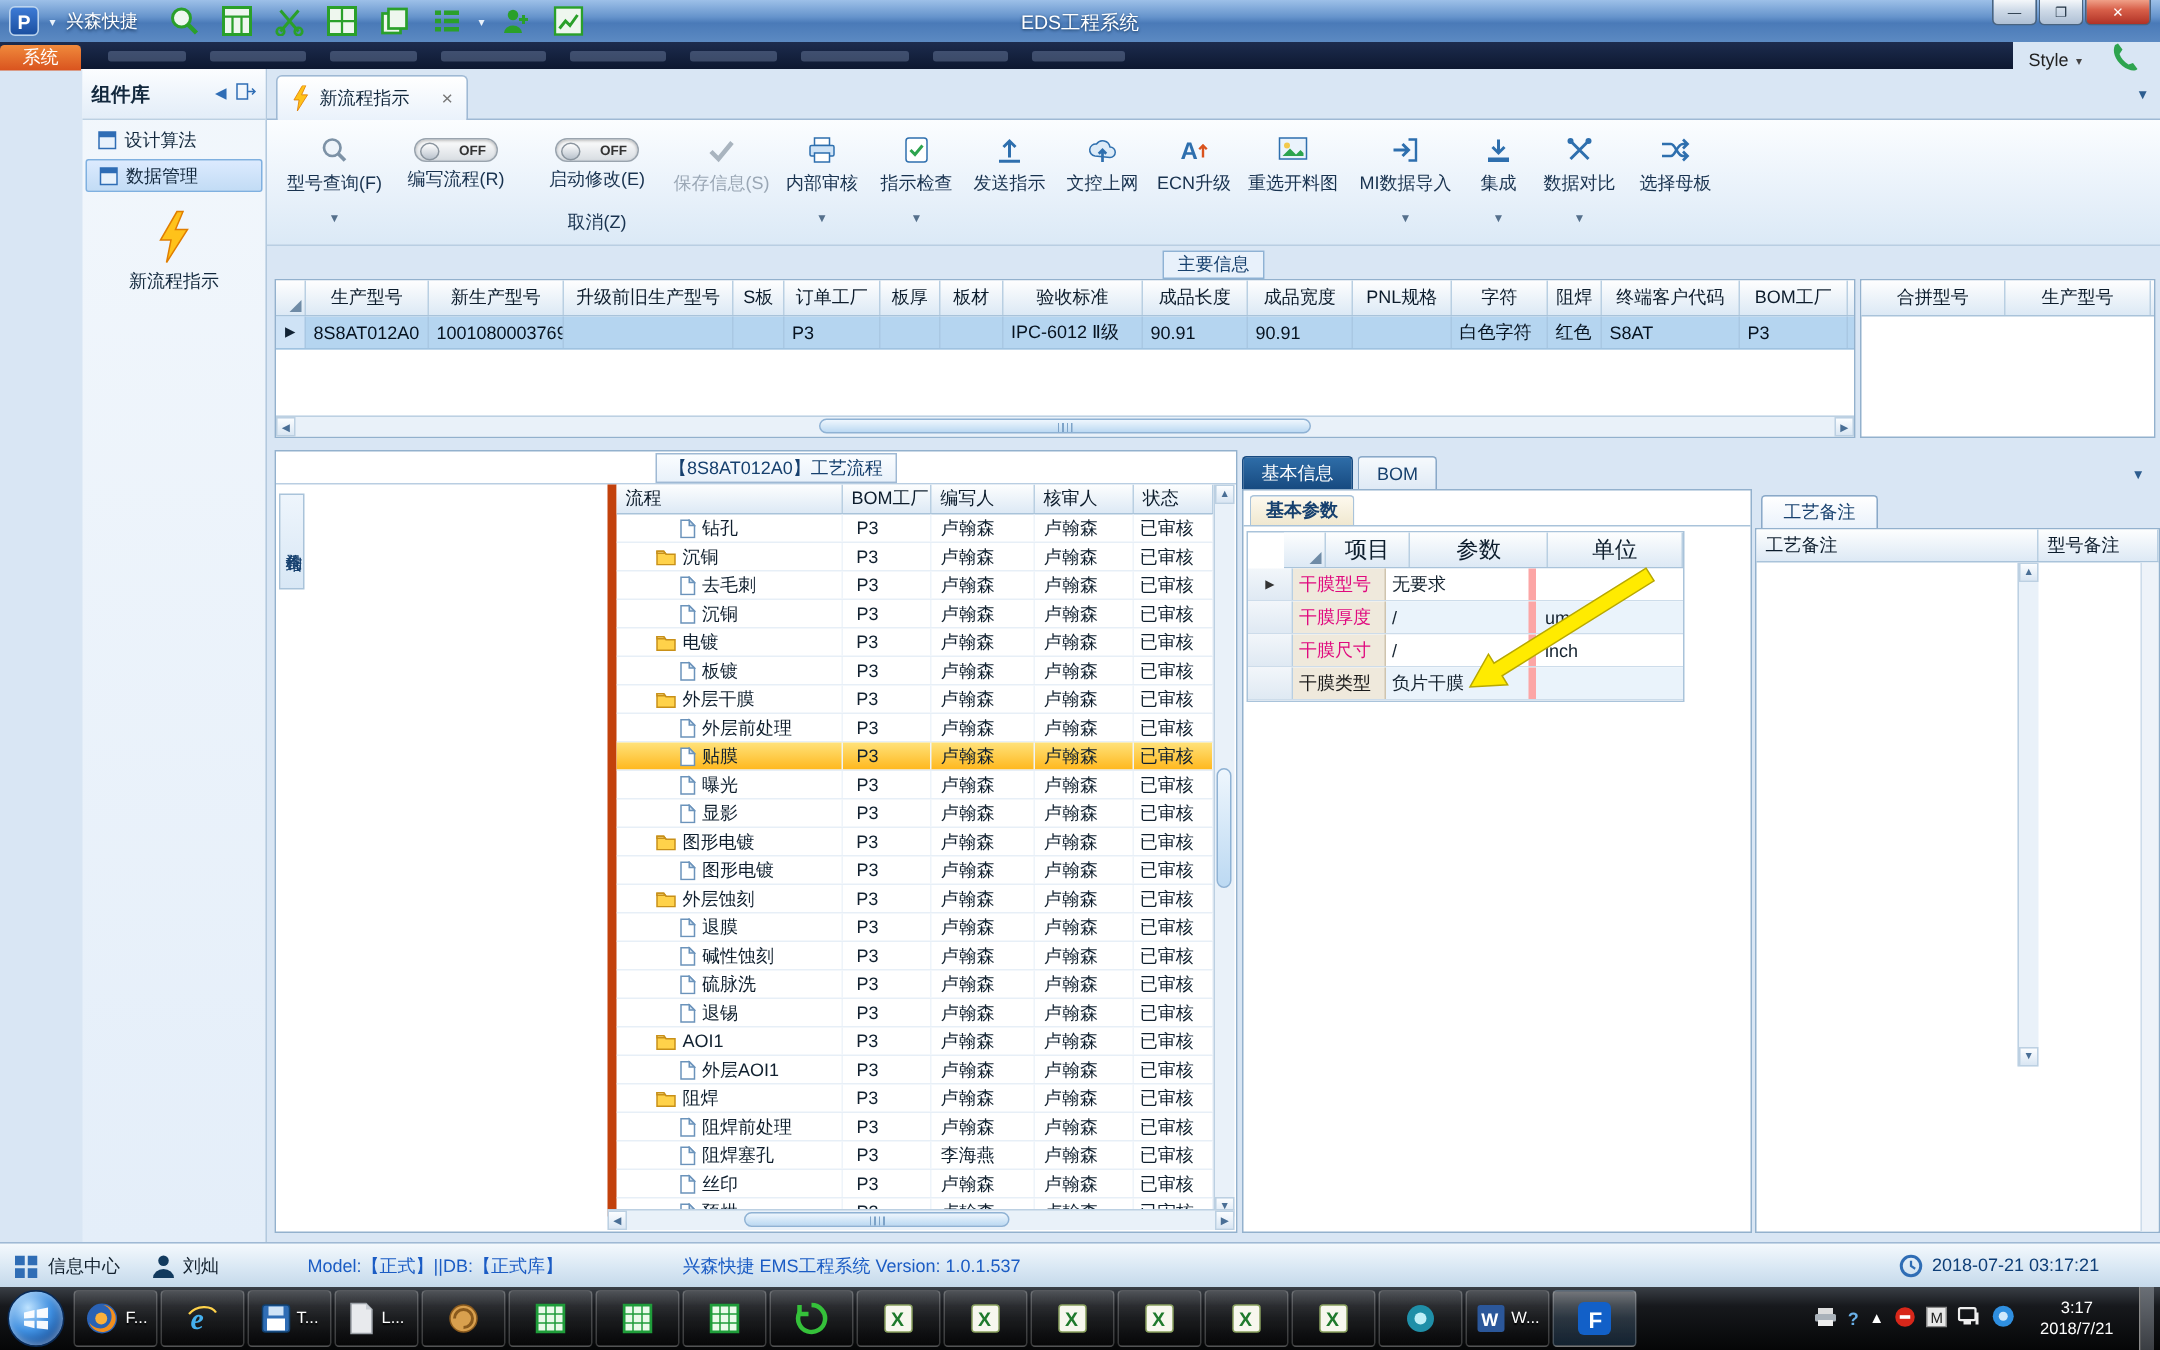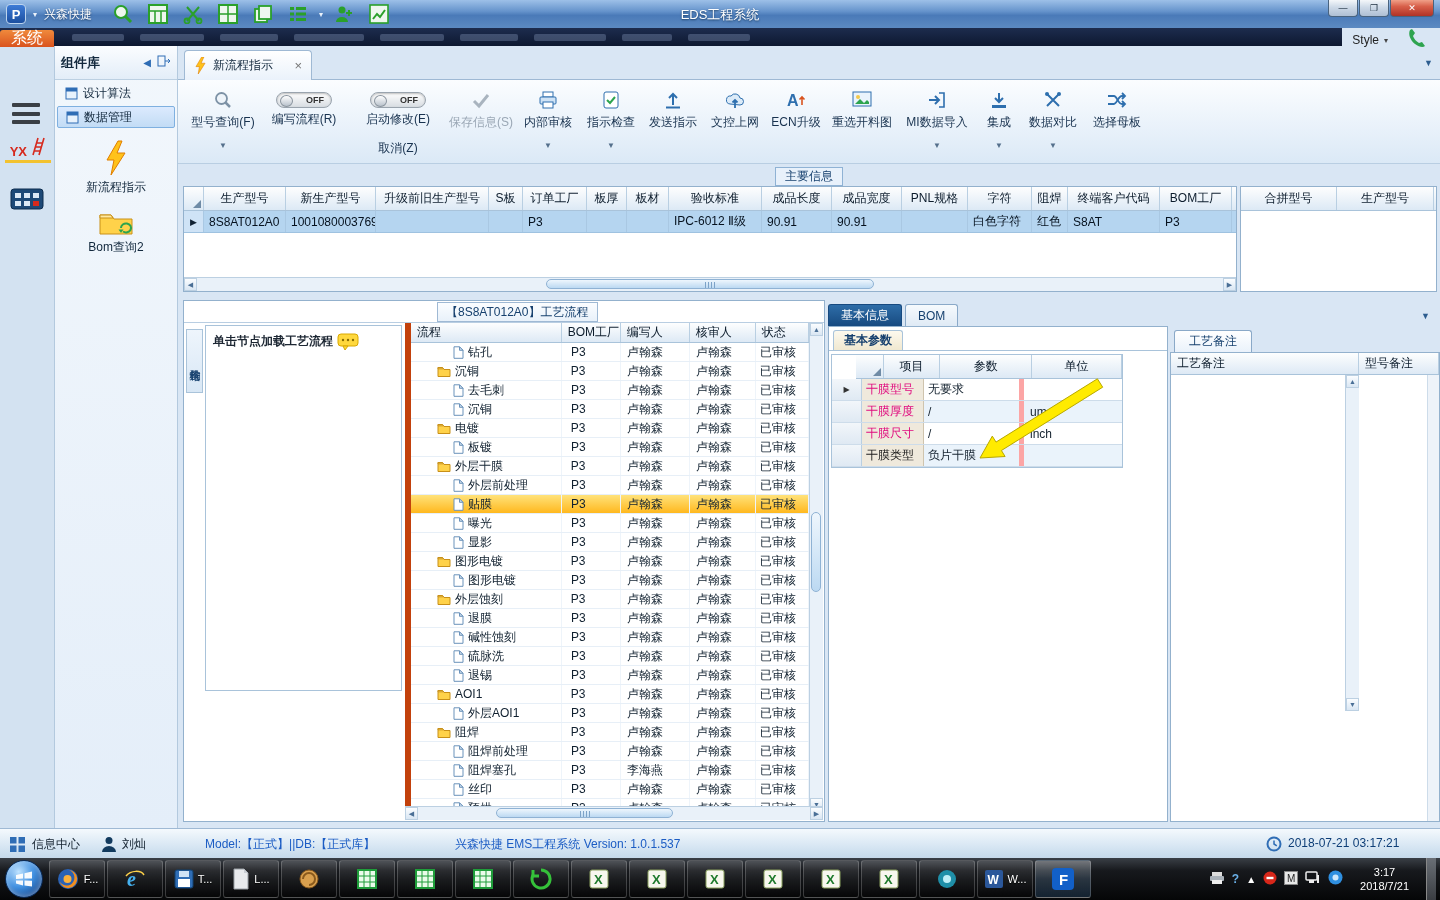--- a/index.html
+++ b/index.html
@@ -26,21 +26,21 @@
   border-radius:0 0 4px 4px;background:linear-gradient(#f4f7fa,#cdd9e7 45%,#aebfd4);
   color:#1a2c3d;font-size:9px;display:flex;align-items:center;justify-content:center;}
 .win-btn.close{width:44px;color:#fff;background:linear-gradient(#f0a088,#d8604a 40%,#b03226);}
 
 
 .menubar{position:absolute;left:0;top:28px;width:1342px;height:18px;
   background:linear-gradient(#1d2c4e,#0d1830);display:flex;align-items:center;gap:16px;padding-left:72px;}
 .menu-ph{height:7px;border-radius:2px;background:rgba(160,180,215,.3);display:inline-block;}
 .system-tab{position:absolute;left:0;top:30px;width:54px;height:17px;z-index:5;
   background:linear-gradient(#f08a3c,#d9531e);color:#fff;border-radius:3px 3px 0 0;
-  display:flex;align-items:center;justify-content:center;font-size:16px;}
+  display:flex;align-items:center;justify-content:center;font-size:12px;}
 .style-picker{position:absolute;right:52px;top:33px;color:#222;font-size:12px;display:flex;gap:5px;align-items:center;}
 .style-picker .sp-caret{font-size:8px;color:#444;}
 .phone-wrap{position:absolute;right:14px;top:28px;}
 
 
 .left-rail{position:absolute;left:0;top:46px;width:55px;height:782px;background:#d3e2f1;border-right:1px solid #b3c9de;}
 .hamburger{position:absolute;left:12px;top:57px;width:28px;height:21px;display:flex;flex-direction:column;justify-content:space-between;}
 .hamburger b{height:4px;background:#3a3f45;border-radius:1px;}
 .yx-logo{position:absolute;left:5px;top:90px;width:46px;text-align:center;}
 .yx-text{color:#d62a1e;font-weight:bold;font-size:13px;}
@@ -143,21 +143,21 @@
 .rt-tab{height:22px;padding:0 12px;display:flex;align-items:center;font-size:12px;color:#16406e;
   border:1px solid #8aa9c8;border-bottom:none;border-radius:3px 3px 0 0;background:linear-gradient(#f6fafd,#dfeaf5);}
 .rt-tab.sel{background:linear-gradient(#2e6da8,#174a80);color:#fff;border-color:#174a80;}
 .rt-caret{position:absolute;right:10px;bottom:5px;color:#2d5d8f;font-size:9px;}
 .detail-panel{position:absolute;left:828px;top:326px;width:340px;height:496px;background:#fff;border:1px solid #93b1cd;}
 .sub-tab{position:absolute;left:4px;top:3px;height:20px;padding:0 10px;z-index:2;
   background:linear-gradient(#fdf9ee,#f0e8d0);border:1px solid #a9c3da;border-bottom:none;border-radius:3px 3px 0 0;
   color:#16406e;font-size:12px;font-weight:bold;display:inline-flex;align-items:center;}
 .sub-strip{position:absolute;left:0;top:23px;right:0;height:1px;background:#a9c3da;}
 .param-table{position:absolute;left:2px;top:27px;width:292px;border:1px solid #a9c3da;}
-.pm-h{display:flex;height:24px;background:linear-gradient(#fdfefe,#dde9f5);border-bottom:1px solid #a9c3da;font-size:12px;color:#0c1c2c;margin-left:24px;}
+.pm-h{display:flex;height:24px;background:linear-gradient(#fdfefe,#dde9f5);border-bottom:1px solid #a9c3da;font-size:15px;color:#0c1c2c;margin-left:24px;}
 .pm-h span{border-right:1px solid #b9cfe2;display:flex;align-items:center;justify-content:center;}
 .pm-h .pmc{position:relative;}
 .pm-h .pmc::after{content:"";position:absolute;right:2px;bottom:2px;border-left:8px solid transparent;border-bottom:8px solid #6f8ba6;}
 .pw0{width:30px}.pw1{width:62px}.pw2{width:100px}.pw3{width:98px}
 .pm-r{display:flex;height:22px;border-bottom:1px solid #cddcea;background:#fff;}
 .pm-marker{width:30px;background:linear-gradient(#f2f6fa,#dfe9f3);border-right:1px solid #b9cfe2;
   display:flex;align-items:center;justify-content:center;font-size:8px;color:#333;}
 .pm-item{width:62px;background:#efe9dc;border-right:1px solid #cfc4ae;display:flex;align-items:center;padding-left:4px;font-size:12px;color:#1a1a1a;}
 .pm-item.emph{color:#e0097e;}
 .pm-value{width:100px;border-right:5px solid #fca5a5;display:flex;align-items:center;padding-left:4px;font-size:12px;}
@@ -291,45 +291,20 @@
     </div>
   <div class="system-tab">系统</div>
   <div class="style-picker">
     <span>Style</span>
     <span class="sp-caret">▾</span>
   </div>
   <span class="phone-wrap"><svg width="20" height="20">
         <path d="M4,2 C2,6 4,12 9,16 C13,19 17,20 19,18 L16,14 L13,15 C10,13 8,11 7,8 L9,5 L6,1 Z" fill="#2ea44f"></path>
       </svg></span>
 
-  <div class="left-rail">
-    <div class="hamburger">
-        <b></b>
-        <b></b>
-        <b></b>
-      </div>
-    <div class="yx-logo">
-      <span class="yx-text">YX</span>
-      <svg width="16" height="20">
-          <path d="M3,19 L8,2 M9,19 L14,2 M4,15 h6 M5,11 h6 M6,7 h6" stroke="#d62a1e" stroke-width="1.6" fill="none"></path>
-        </svg>
-      <div class="yx-base"></div>
-    </div>
-    <span class="railgrid"><svg width="34" height="26">
-          <rect x="1" y="3" width="32" height="20" rx="3" fill="#1d4977" stroke="#0d2c4e"></rect>
-          <g fill="#dce9f6">
-            <rect x="5" y="7" width="6" height="5"></rect>
-            <rect x="14" y="7" width="6" height="5"></rect>
-            <rect x="23" y="7" width="6" height="5"></rect>
-            <rect x="5" y="15" width="6" height="5"></rect>
-            <rect x="14" y="15" width="6" height="5"></rect>
-          </g>
-          <rect x="23" y="15" width="6" height="5" fill="#d62a1e"></rect>
-        </svg></span>
-  </div>
 
   <div class="comp-panel">
     <div class="comp-header">
       <span class="ch-title">组件库</span>
       <span class="ch-back">◀</span>
       <span><svg width="14" height="14">
             <rect x="1" y="2" width="7" height="10" fill="none" stroke="#2f6db5"></rect>
             <path d="M8,7 h5 m-2,-2 l2,2 -2,2" stroke="#2f6db5" fill="none"></path>
           </svg></span>
     </div>
@@ -345,29 +320,20 @@
           <rect x="1" y="1" width="11" height="11" fill="#e8f2fc" stroke="#2f6db5"></rect>
           <rect x="1" y="1" width="11" height="3.5" fill="#2f6db5"></rect>
         </svg>
       <span>数据管理</span>
     </div>
     <div class="comp-shortcut">
       <svg width="26" height="36" viewBox="0 0 26 36">
           <path d="M15,1 L4,20 h7 L8,35 L22,13 h-8 L19,1 z" fill="#ffc21a" stroke="#e07e00"></path>
         </svg>
       <span class="cs-label">新流程指示</span>
-    </div>
-    <div class="comp-shortcut">
-      <svg width="36" height="28">
-          <path d="M2,7 h11 l3,4 h18 v15 H2 z" fill="#ffd24a" stroke="#c89018"></path>
-          <path d="M2,7 h11 l2,3 H2 z" fill="#ffe9a0" stroke="#c89018"></path>
-          <path d="M23,20 a5,4.5 0 1,1 2,3.5" fill="none" stroke="#2da44e" stroke-width="2"></path>
-          <path d="M23,25 l-2.5,-3.5 h5 z" fill="#2da44e"></path>
-        </svg>
-      <span class="cs-label">Bom查询2</span>
     </div>
   </div>
 
   <div class="tabstrip-line"></div>
   <div class="doc-tab">
     <svg width="13" height="17" viewBox="0 0 20 30">
         <path d="M12,0 L2,17 h6 L6,30 L18,11 h-7 L16,0 z" fill="#ffc21a" stroke="#e07e00"></path>
       </svg>
     <span>新流程指示</span>
     <span class="tab-close">×</span>
@@ -558,34 +524,20 @@
           <span class="gh" style="width: 96px;">合拼型号</span>
           <span class="gh" style="width: 97px;">生产型号</span>
         </span>
     </div>
   </div>
 
   <div class="proc-panel">
     <div class="proc-title">【8S8AT012A0】工艺流程</div>
     <div class="proc-topline"></div>
     <div class="proc-side-tab">设备结构</div>
-    <div class="proc-hint">
-      <div class="hint-row">
-        <span class="hint-text">单击节点加载工艺流程</span>
-        <svg width="24" height="18">
-            <rect x="1" y="1" width="20" height="12" rx="3" fill="#ffd83d" stroke="#d9a800"></rect>
-            <path d="M6,13 l2,4 3,-4 z" fill="#ffd83d" stroke="#d9a800"></path>
-            <g fill="#8a6d00">
-              <circle cx="6" cy="7" r="1.2"></circle>
-              <circle cx="11" cy="7" r="1.2"></circle>
-              <circle cx="16" cy="7" r="1.2"></circle>
-            </g>
-          </svg>
-      </div>
-    </div>
     <div class="proc-table">
       <div class="pt-header">
         <span class="h0">流程</span>
         <span class="h1">BOM工厂</span>
         <span class="h2">编写人</span>
         <span class="h3">核审人</span>
         <span class="h4">状态</span>
       </div>
       <div>
           <div class="trow">

